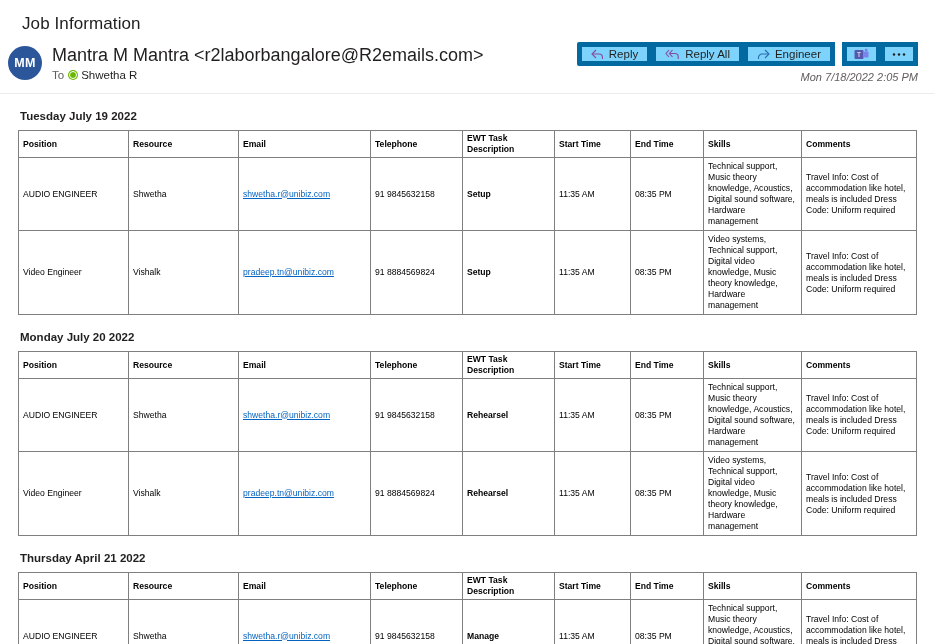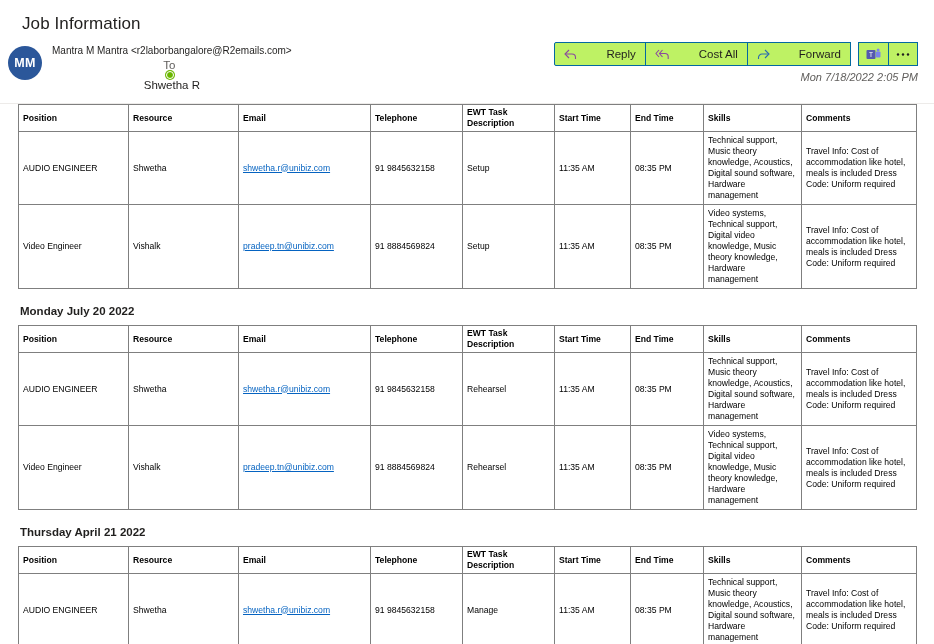--- a/index.html
+++ b/index.html
@@ -33,28 +33,27 @@
     background: #2b579a;
     color: #fff;
     font-size: 12.5px;
     font-weight: 600;
     display: flex; align-items: center; justify-content: center;
     letter-spacing: .3px;
     flex: 0 0 auto;
     margin-top: 2px;
   }
   .sender-block { margin-left: 10px; padding-top: 1px; }
-  .sender-line { font-size: 10px; color: #201f1e; }
+  .sender-line { font-size: 18px; color: #201f1e; }
   .to-line {
     font-size: 11.5px;
     color: #605e5c;
     margin-top: 3px;
     display: flex;
     align-items: center;
-    flex-direction: column;
   }
   .to-label { margin-right: 5px; }
   .presence-dot {
     width: 8px; height: 8px;
     border-radius: 50%;
     background: #6bb700;
     border: 1.5px solid #fff;
     box-shadow: 0 0 0 1px #6bb700;
     display: inline-block;
     margin-right: 4px;
@@ -65,28 +64,27 @@
     position: absolute;
     right: 16px;
     top: 8px;
     display: flex;
     align-items: center;
   }
   .btn {
     height: 24px;
     display: flex;
     align-items: center;
-    border: 1px solid #0369a1;
-    background: #bef264;
+    border: 5px solid #0369a1;
+    background: #7dd3fc;
     font-size: 11.5px;
     color: #201f1e;
     padding: 0 9px;
     margin-left: -1px;
     white-space: nowrap;
-    gap: 24px;
   }
   .btn:first-child { border-radius: 2px 0 0 2px; margin-left: 0; }
   .btn .ic { margin-right: 5px; display: inline-flex; }
   .btn-icononly { padding: 0 7px; }
   .btn-sep { width: 8px; }
   .timestamp {
     position: absolute;
     right: 16px;
     top: 37px;
     font-size: 11px;
@@ -135,21 +133,21 @@
   table.sched td { height: 56px; }
   td.cell-wrap { vertical-align: middle; }
   a.mail-link {
     color: #0563c1;
     text-decoration: underline;
   }
   .col1 { width: 110px; }
   .col2 { width: 110px; }
   .col3 { width: 132px; }
   .col4 { width: 92px; margin-left: 9px; }
-  .col5 { width: 92px; }
+  .col5 { width: 92px; font-weight: bold; }
   .col6 { width: 76px; }
   .col7 { width: 73px; }
   .col8 { width: 98px; }
   .col9 { width: 115px; }
 </style>
 </head>
 <body>
 
 <div class="page">
 
@@ -177,30 +175,30 @@
         <span>Reply</span>
       </button>
       <button class="btn">
         <span class="ic">
           <svg width="15" height="11" viewBox="0 0 15 11">
               <path d="M4 1 L1 4.5 L4 8" fill="none" stroke="#8a4b9d" stroke-width="1.1"></path>
               <path d="M7.5 1 L4.5 4.5 L7.5 8" fill="none" stroke="#8a4b9d" stroke-width="1.1"></path>
               <path d="M5 4.5 H10 a3.2 3.2 0 0 1 3.2 3.2 V10" fill="none" stroke="#8a4b9d" stroke-width="1.1"></path>
             </svg>
         </span>
-        <span>Cost All</span>
+        <span>Reply All</span>
       </button>
       <button class="btn">
         <span class="ic">
           <svg width="13" height="11" viewBox="0 0 13 11">
               <path d="M8 1 L12 5 L8 9" fill="none" stroke="#2b6cb0" stroke-width="1.1"></path>
               <path d="M11.5 5 H5 a3.5 3.5 0 0 0 -3.5 3.5 V10" fill="none" stroke="#2b6cb0" stroke-width="1.1"></path>
             </svg>
         </span>
-        <span>Forward</span>
+        <span>Engineer</span>
       </button>
       <div class="btn-sep"></div>
       <button class="btn btn-icononly">
         <span class="ic" style="margin-right:0">
           <svg width="15" height="13" viewBox="0 0 15 13">
             <rect x="0.5" y="2" width="9" height="9" rx="1" fill="#5558af"></rect>
             <rect x="9.8" y="3.6" width="4.7" height="5.8" rx="1" fill="#7b83eb"></rect>
             <circle cx="12.1" cy="2.1" r="1.5" fill="#7b83eb"></circle>
             <text x="5" y="9" font-size="6.5" fill="#fff" text-anchor="middle" font-family="Liberation Sans">T</text>
           </svg>
@@ -216,20 +214,21 @@
         </span>
       </button>
     </div>
     <div class="timestamp">Mon 7/18/2022 2:05 PM</div>
   </div>
 
   <div class="divider"></div>
 
   <div class="body">
     <div id="days-container">
+        <div class="day-title">Tuesday July 19 2022</div>
         <table class="sched">
           <thead>
             <tr>
               <th class="col1">Position</th>
               <th class="col2">Resource</th>
               <th class="col3">Email</th>
               <th class="col4">Telephone</th>
               <th class="col5">EWT Task Description</th>
               <th class="col6">Start Time</th>
               <th class="col7">End Time</th>

